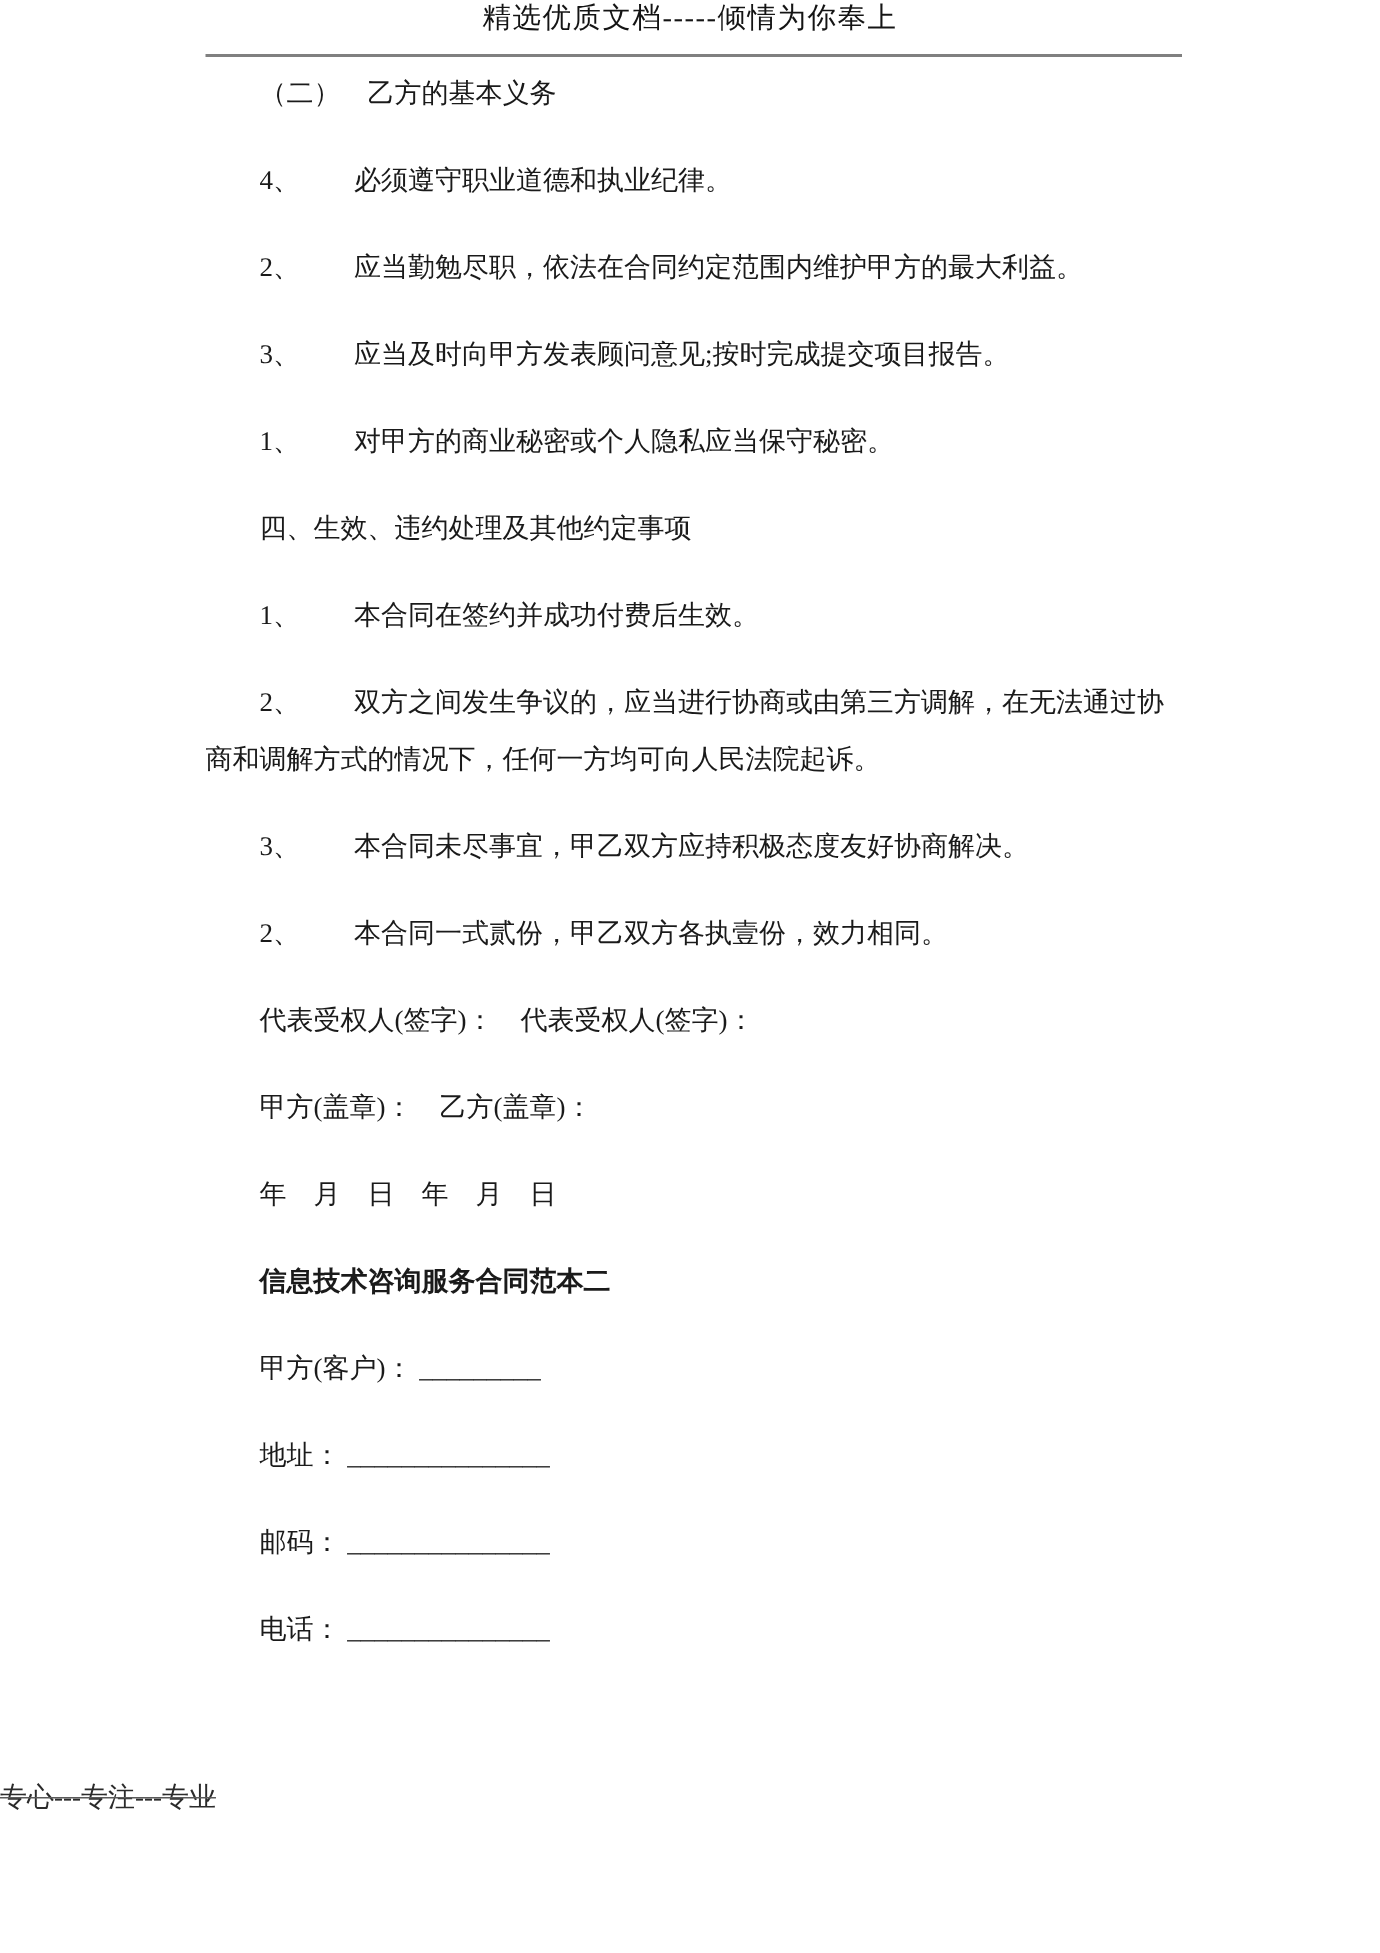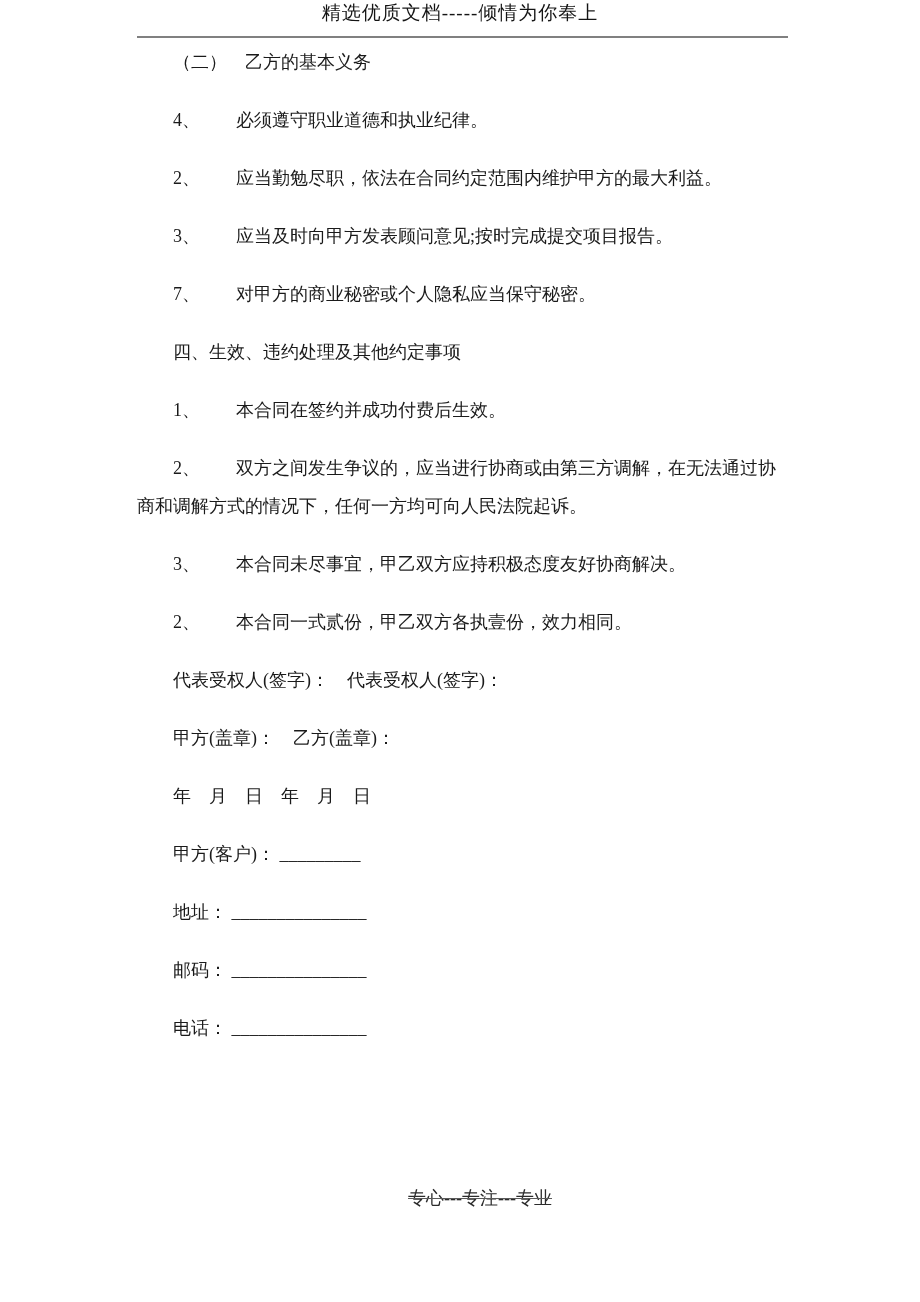--- a/index.html
+++ b/index.html
@@ -40,22 +40,21 @@
     word-break: break-all;
   }
   .doc p.bold {
     font-weight: bold;
   }
   .footer {
     position: absolute;
     top: 1186px;
     left: 0;
     right: 0;
-    text-align: center;
-    margin-left: 40px;
+    text-align: left;
   }
   .footer-text {
     font-size: 18px;
     line-height: 24px;
     color: #2b2b2b;
     text-decoration: line-through;
     text-decoration-color: #5a5a5a;
     text-decoration-thickness: 1px;
   }
 </style>
@@ -65,29 +64,30 @@
 <div class="header">
   <div class="header-text">精选优质文档-----倾情为你奉上</div>
   <div class="header-rule"></div>
 </div>
 
 <div class="doc">
   <p>（二）　乙方的基本义务</p>
   <p>4、　　必须遵守职业道德和执业纪律。</p>
   <p>2、　　应当勤勉尽职，依法在合同约定范围内维护甲方的最大利益。</p>
   <p>3、　　应当及时向甲方发表顾问意见;按时完成提交项目报告。</p>
-  <p>7、　　对甲方的商业秘密或个人隐私应当保守秘密。</p>
+  <p>1、　　对甲方的商业秘密或个人隐私应当保守秘密。</p>
   <p>四、生效、违约处理及其他约定事项</p>
   <p>1、　　本合同在签约并成功付费后生效。</p>
   <p>2、　　双方之间发生争议的，应当进行协商或由第三方调解，在无法通过协商和调解方式的情况下，任何一方均可向人民法院起诉。</p>
   <p>3、　　本合同未尽事宜，甲乙双方应持积极态度友好协商解决。</p>
   <p>2、　　本合同一式贰份，甲乙双方各执壹份，效力相同。</p>
   <p>代表受权人(签字)：　代表受权人(签字)：</p>
   <p>甲方(盖章)：　乙方(盖章)：</p>
   <p>年　月　日　年　月　日</p>
+  <p class="bold">信息技术咨询服务合同范本二</p>
   <p>甲方(客户)： _________</p>
   <p>地址： _______________</p>
   <p>邮码： _______________</p>
   <p>电话： _______________</p>
 </div>
 
 <div class="footer">
   <span class="footer-text">专心---专注---专业</span>
 </div>
 

